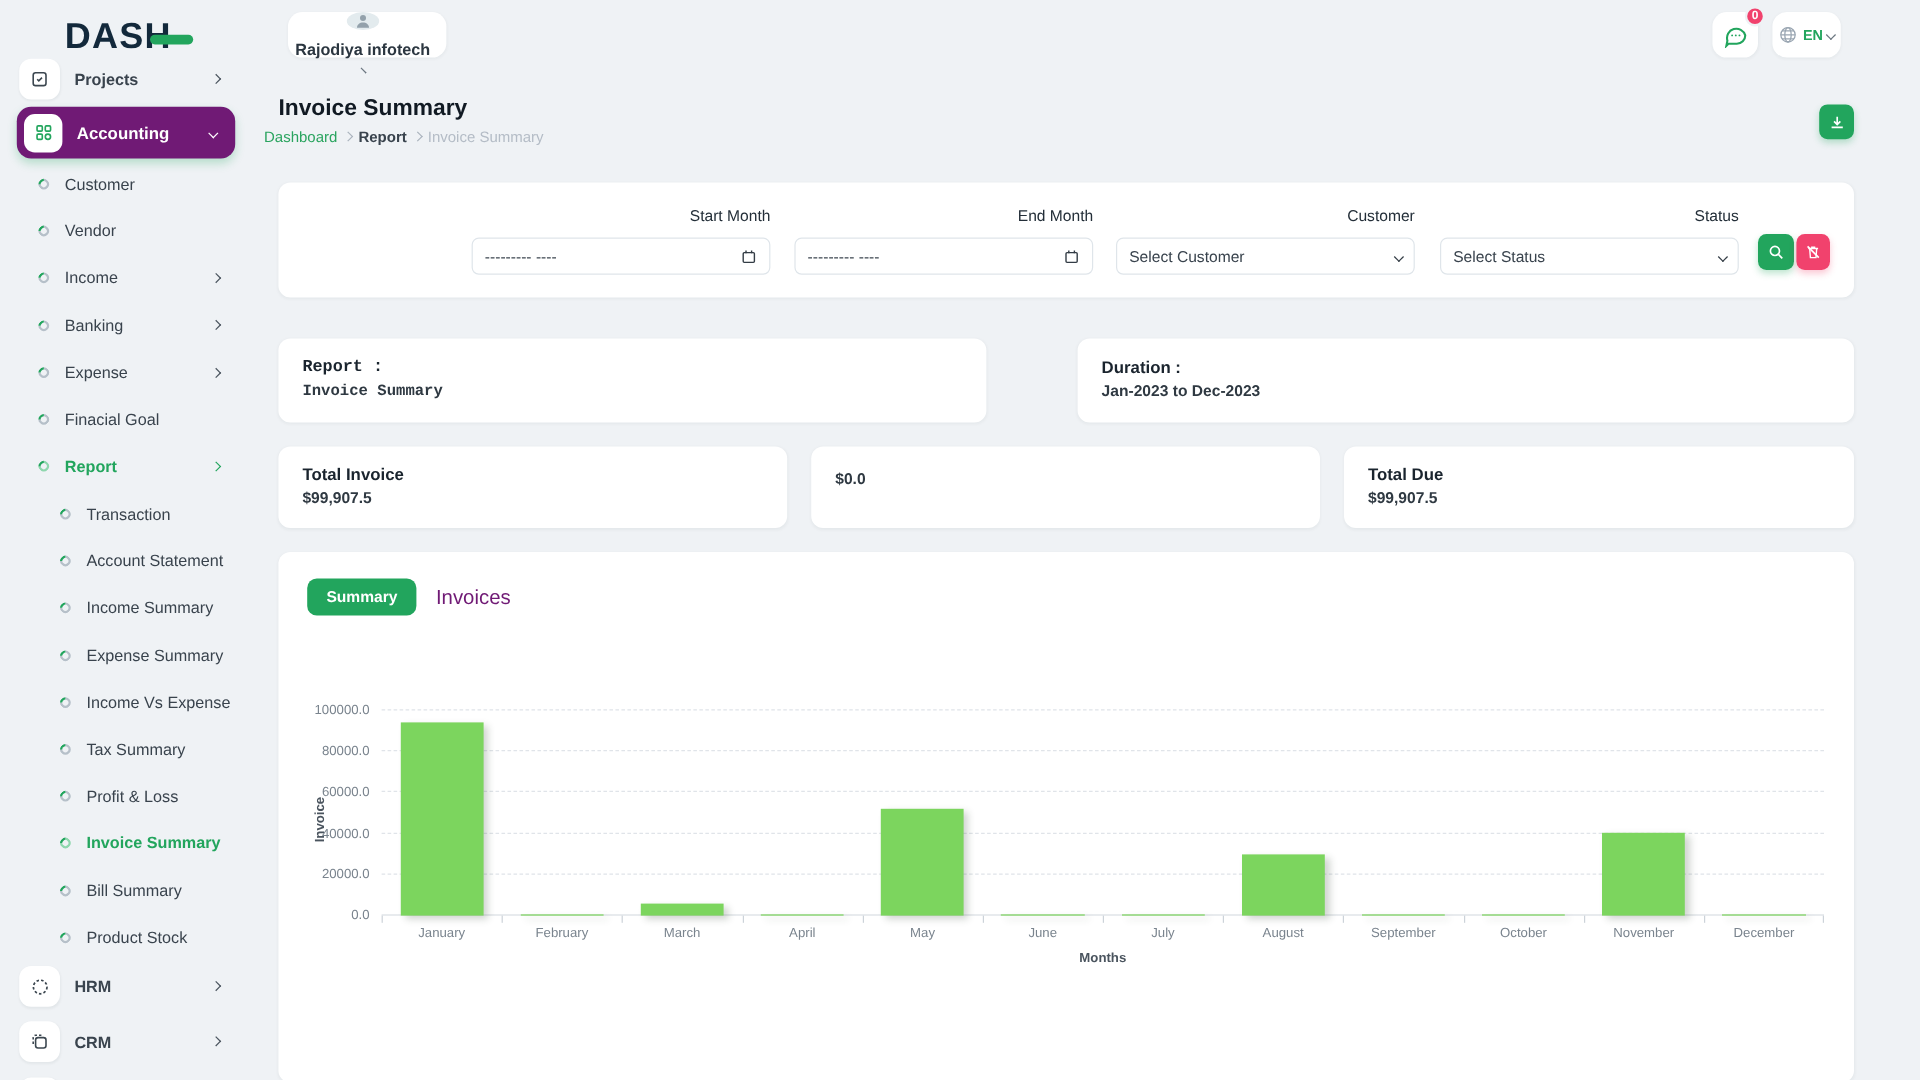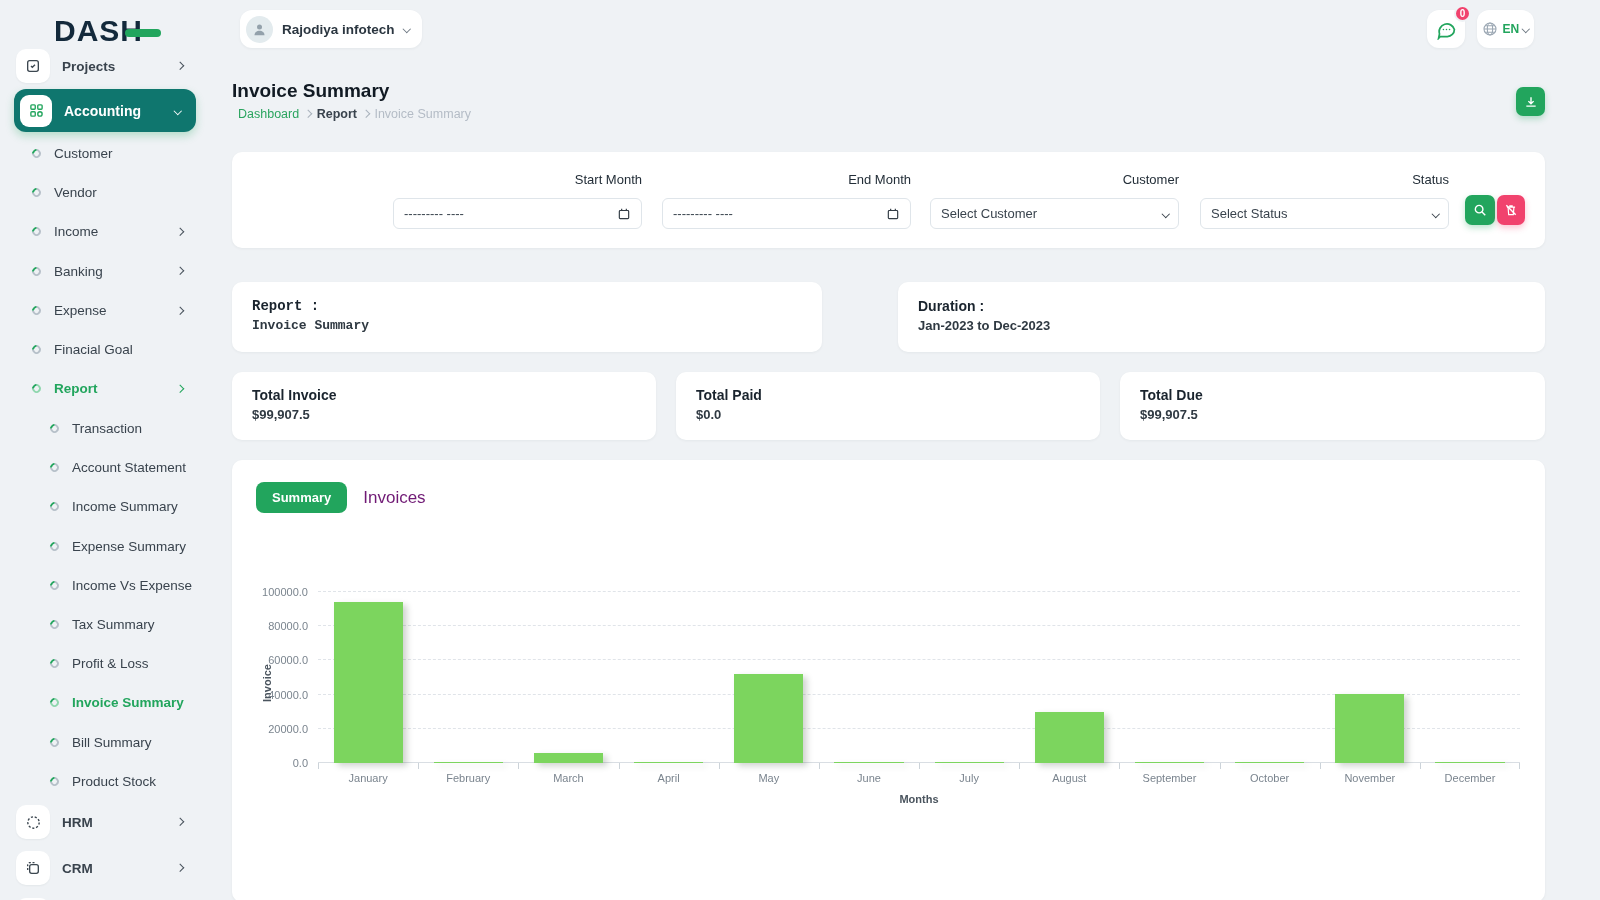--- a/index.html
+++ b/index.html
@@ -10,21 +10,21 @@
     font-family:"Liberation Sans","DejaVu Sans",sans-serif;
   }
   .abs { position:absolute; }
   .card { position:absolute; background:#fff; border-radius:10px; box-shadow:0 1px 3px rgba(25,35,45,.05); }
 
   
   .logo { left:54px; top:14px; font-size:30px; font-weight:800; letter-spacing:1px; color:#13293b; }
   .logo .logo-bar { position:absolute; right:-18px; top:15px; width:36px; height:8px; border-radius:4px; background:#22a55d; }
 
   .company-pill { left:240px; top:10px; height:38px; background:#fff; border-radius:12px;
-    display:flex; align-items:center; gap:9px; padding:0 13px 0 6px; box-shadow:0 1px 3px rgba(25,35,45,.05); }
+    display:flex; align-items:center; gap:9px; padding:0 13px 0 6px; box-shadow:0 1px 3px rgba(25,35,45,.05);flex-direction:column; }
   .avatar { width:27px; height:27px; border-radius:50%; background:#e3ebee; display:flex; align-items:center; justify-content:center; }
   .company-name { font-size:13.5px; font-weight:600; color:#2b3640; }
 
   .icon-btn { width:38px; height:38px; background:#fff; border-radius:12px; display:flex; align-items:center; justify-content:center;
     box-shadow:0 1px 3px rgba(25,35,45,.05); border:none; cursor:pointer; position:absolute; }
   .chat-btn { left:1427px; top:10px; }
   .badge { position:absolute; top:-5px; right:-6px; min-width:17px; height:17px; border-radius:9px; background:#f1426d;
     color:#fff; font-size:10px; font-weight:700; display:flex; align-items:center; justify-content:center; border:2px solid #eff2f5; }
   .lang-pill { left:1477px; top:10px; width:57px; height:38px; background:#fff; border-radius:12px;
     display:flex; align-items:center; justify-content:center; gap:4px; box-shadow:0 1px 3px rgba(25,35,45,.05); cursor:pointer; }
@@ -36,21 +36,21 @@
   .chev.down  { transform:rotate(45deg); }
   .chev.sm { width:5.5px; height:5.5px; }
 
   
   .side-row { position:absolute; left:0; width:212px; height:44px; display:flex; align-items:center; cursor:pointer; }
   .side-icon-box { position:absolute; left:16px; width:34px; height:34px; background:#fff; border-radius:10px;
     display:flex; align-items:center; justify-content:center; box-shadow:0 1px 2px rgba(25,35,45,.05); }
   .side-label { margin-left:62px; font-size:13.5px; font-weight:600; color:#39434d; }
   .side-row .chev { position:absolute; right:30px; color:#4a545e; }
 
-  .acc-pill { position:absolute; left:14px; top:89px; width:182px; height:43px; background:#0f766e; border-radius:12px;
+  .acc-pill { position:absolute; left:14px; top:89px; width:182px; height:43px; background:#701a75; border-radius:12px;
     display:flex; align-items:center; box-shadow:0 4px 8px rgba(34,165,93,.28); cursor:pointer; }
   .acc-icon-box { width:32px; height:32px; margin-left:6px; background:#fff; border-radius:9px; display:flex; align-items:center; justify-content:center; }
   .acc-label { margin-left:12px; color:#fff; font-size:14px; font-weight:700; }
   .acc-pill .chev { position:absolute; right:16px; color:#fff; }
 
   ul.side-list { position:absolute; left:0; width:212px; list-style:none; }
   .lvl1 { top:134px; }
   .lvl2 { top:409px; }
   .side-list li { height:39.2px; display:flex; align-items:center; position:relative; cursor:pointer; font-size:13.5px; color:#39434d; }
   .lvl1 li { padding-left:32px; }
@@ -59,21 +59,21 @@
     margin-right:13px; flex:none; }
   .side-list li .chev { position:absolute; right:30px; color:#4a545e; }
   li.active-green { color:#22a55d; font-weight:700; }
   li.active-green .chev { color:#22a55d; }
   li.active-green .dot { border-color:#8fd7ae; border-left-color:#22a55d; }
 
   .hrm-row { top:800px; } .crm-row { top:846px; } .next-row { top:893px; }
 
   
   .page-title { left:232px; top:80px; font-size:19px; font-weight:700; color:#111a23; }
-  .breadcrumb { left:238px; top:107px; display:flex; align-items:center; gap:6px; font-size:12.5px; }
+  .breadcrumb { left:220px; top:107px; display:flex; align-items:center; gap:6px; font-size:12.5px; }
   .bc-link { color:#2aa45f; cursor:pointer; }
   .bc-mid { color:#39434d; font-weight:600; cursor:pointer; }
   .bc-cur { color:#b4bcc6; }
   .bc-sep { color:#aab3bd; }
   .dl-btn { left:1516px; top:87px; width:29px; height:29px; border-radius:7px; background:#22a55d; border:none; cursor:pointer;
     display:flex; align-items:center; justify-content:center; position:absolute; box-shadow:0 3px 6px rgba(34,165,93,.3); }
 
   
   .filter-card { left:232px; top:152px; width:1313px; height:96px; }
   .fgroup { position:absolute; top:20px; width:249px;text-align:right; }
@@ -355,21 +355,20 @@
 <section class="card duration-card">
   <div class="info-label">Duration :</div>
   <div class="info-value">Jan-2023 to Dec-2023</div>
 </section>
 
 <section class="card total-card t1">
   <div class="info-label">Total Invoice</div>
   <div class="info-value">$99,907.5</div>
 </section>
 <section class="card total-card t2">
-  <div class="info-label">Total Paid</div>
   <div class="info-value">$0.0</div>
 </section>
 <section class="card total-card t3">
   <div class="info-label">Total Due</div>
   <div class="info-value">$99,907.5</div>
 </section>
 
 <section class="card chart-card">
   <div class="tabs">
     <button class="tab-active">Summary</button>

